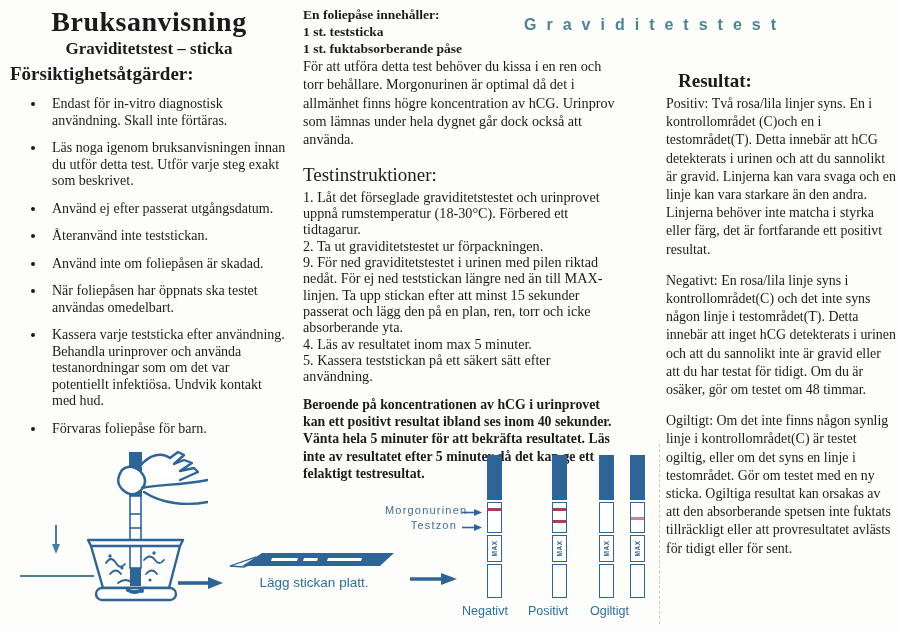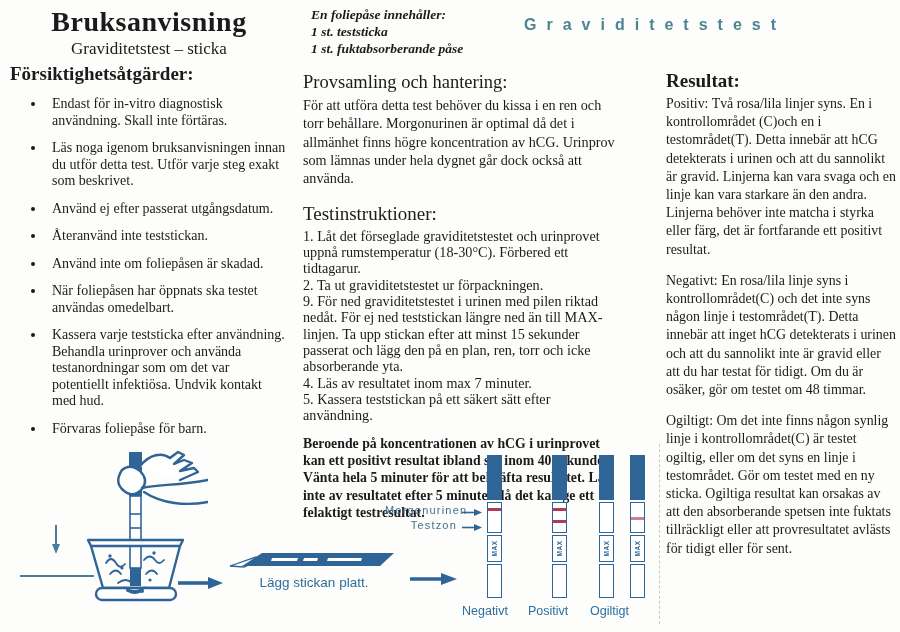--- a/index.html
+++ b/index.html
@@ -3,37 +3,37 @@
 <meta charset="utf-8">
 <style>
   html,body{margin:0;padding:0;}
   .page{
     position:relative;width:900px;height:632px;background:#fdfdfb;
     font-family:"Liberation Serif",serif;color:#1b1b1b;overflow:hidden;
   }
   
   .col-left{position:absolute;left:10px;top:6px;width:278px;}
   .doc-title{font-size:28px;font-weight:bold;text-align:center;margin:0;letter-spacing:.5px;}
-  .doc-subtitle{font-size:17px;text-align:center;margin:1px 0 4px;}
+  .doc-subtitle{font-size:17px;text-align:center;margin:1px 0 4px;font-weight:bold;}
   .h-precautions{font-size:19px;font-weight:bold;margin:2px 0 2px;}
   .bullets{margin:2px 0 0 12px;padding-left:24px;font-size:14px;line-height:1.18;}
   .bullets li{margin-bottom:4px;padding-left:6px;margin-top:11px;}
   
   .col-mid{position:absolute;left:303px;top:6px;width:318px;}
-  .pouch-note{margin-left:8px;font-style:italic;font-weight:bold;font-size:13.5px;line-height:1.26;}
+  .pouch-note{font-weight:bold;font-size:13.5px;line-height:1.26;}
   .h-mid{font-size:18.5px;font-weight:normal;margin:15px 0 3px;}
   .h-mid2{font-size:19px;font-weight:normal;margin:15px 0 3px;}
   .body-text{font-size:14.2px;line-height:1.29;margin:0;}
   .steps{font-size:14.2px;line-height:1.15;}
   .warning{margin-top:11px;font-weight:bold;font-size:13.8px;line-height:1.26;}
   
   .brand{position:absolute;left:524px;top:16px;font-family:"Liberation Sans",sans-serif;
          font-size:16px;letter-spacing:10px;color:#4e8492;font-weight:bold;}
   .col-right{position:absolute;left:666px;top:70px;width:231px;}
-  .h-result{font-size:19px;font-weight:bold;margin:0 0 3px;}
+  .h-result{font-size:19px;font-weight:bold;margin:0 12px 3px;}
   .col-right p{font-size:13.9px;line-height:1.31;margin:0 0 13px;}
   
   .dg{font-family:"Liberation Sans",sans-serif;color:#2e6e9e;}
   .note-max{position:absolute;left:12px;top:496px;width:104px;text-align:center;
             font-size:14.5px;line-height:1.2;}
   .arrow-down{position:absolute;left:50px;top:525px;}
   .max-line{position:absolute;left:20px;top:575px;width:74px;height:2px;background:#4a7d9c;}
   .cup-svg{position:absolute;left:58px;top:448px;}
   .arrow-r1{position:absolute;left:178px;top:576px;}
   .flat-stick{position:absolute;left:228px;top:546px;}
@@ -85,28 +85,27 @@
   </div>
 
   <div class="brand">Graviditetstest</div>
 
   <div class="col-mid">
     <div class="pouch-note">
       <div>En foliepåse innehåller:</div>
       <div>1 st. teststicka</div>
       <div>1 st. fuktabsorberande påse</div>
     </div>
-    <h2 class="h-mid">Provsamling och hantering:</h2>
     <p class="body-text">För att utföra detta test behöver du kissa i en ren och torr behållare.  Morgonurinen är optimal då det i allmänhet finns högre koncentration av hCG. Urinprov som lämnas under hela dygnet går dock också att använda.</p>
     <h2 class="h-mid2">Testinstruktioner:</h2>
     <div class="steps">
       <div>1. Låt det förseglade graviditetstestet och urinprovet uppnå rumstemperatur (18-30°C). Förbered ett tidtagarur.</div>
       <div>2. Ta ut graviditetstestet ur förpackningen.</div>
       <div>9. För ned graviditetstestet i urinen med pilen riktad nedåt. För ej ned teststickan längre ned än till MAX-linjen. Ta upp stickan efter att minst 15 sekunder passerat och lägg den på en plan, ren, torr och icke absorberande yta.</div>
-      <div>4. Läs av resultatet inom max 7 minuter.</div>
+      <div>4. Läs av resultatet inom max 5 minuter.</div>
       <div>5. Kassera teststickan på ett säkert sätt efter användning.</div>
     </div>
     <div class="warning">Beroende på koncentrationen av hCG i urinprovet kan ett positivt resultat ibland ses inom 40 sekunder. Vänta hela 5 minuter för att bekräfta resultatet. Läs inte av resultatet efter 5 minuter då det kan ge ett felaktigt testresultat.</div>
   </div>
 
   <div class="col-right">
     <h2 class="h-result">Resultat:</h2>
     <p>Positiv: Två rosa/lila linjer syns. En i kontrollområdet (C)och en i testområdet(T).  Detta innebär att hCG detekterats i urinen och att du sannolikt är gravid. Linjerna kan vara svaga och en linje kan vara starkare än den andra. Linjerna behöver inte matcha i styrka eller färg, det är fortfarande ett positivt resultat.</p>
     <p>Negativt: En rosa/lila linje syns i kontrollområdet(C) och det inte syns någon linje i testområdet(T). Detta innebär att inget hCG detekterats i urinen och att du sannolikt inte är gravid eller att du har testat för tidigt. Om du är osäker, gör om testet om 48 timmar.</p>
     <p>Ogiltigt: Om det inte finns någon synlig linje i kontrollområdet(C) är testet ogiltig, eller om det syns en linje i testområdet. Gör om testet med en ny sticka. Ogiltiga resultat kan orsakas av att den absorberande spetsen inte fuktats tillräckligt eller att provresultatet avlästs för tidigt eller för sent.</p>

